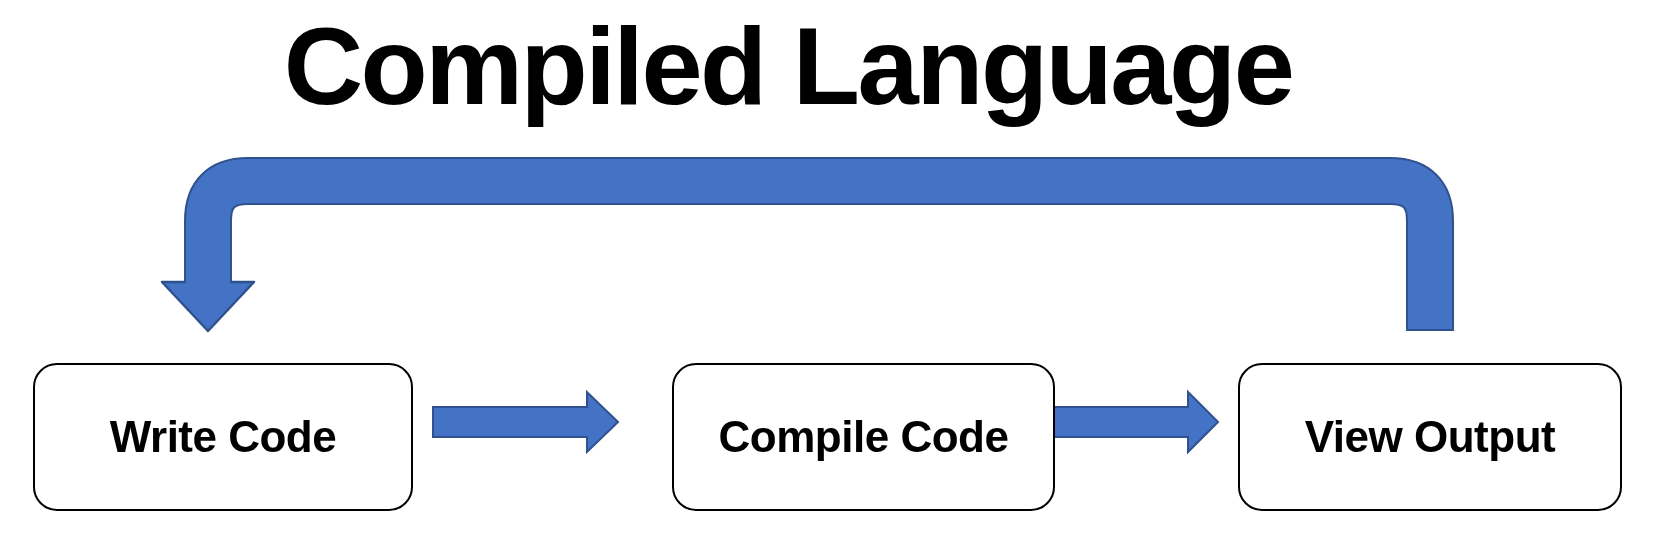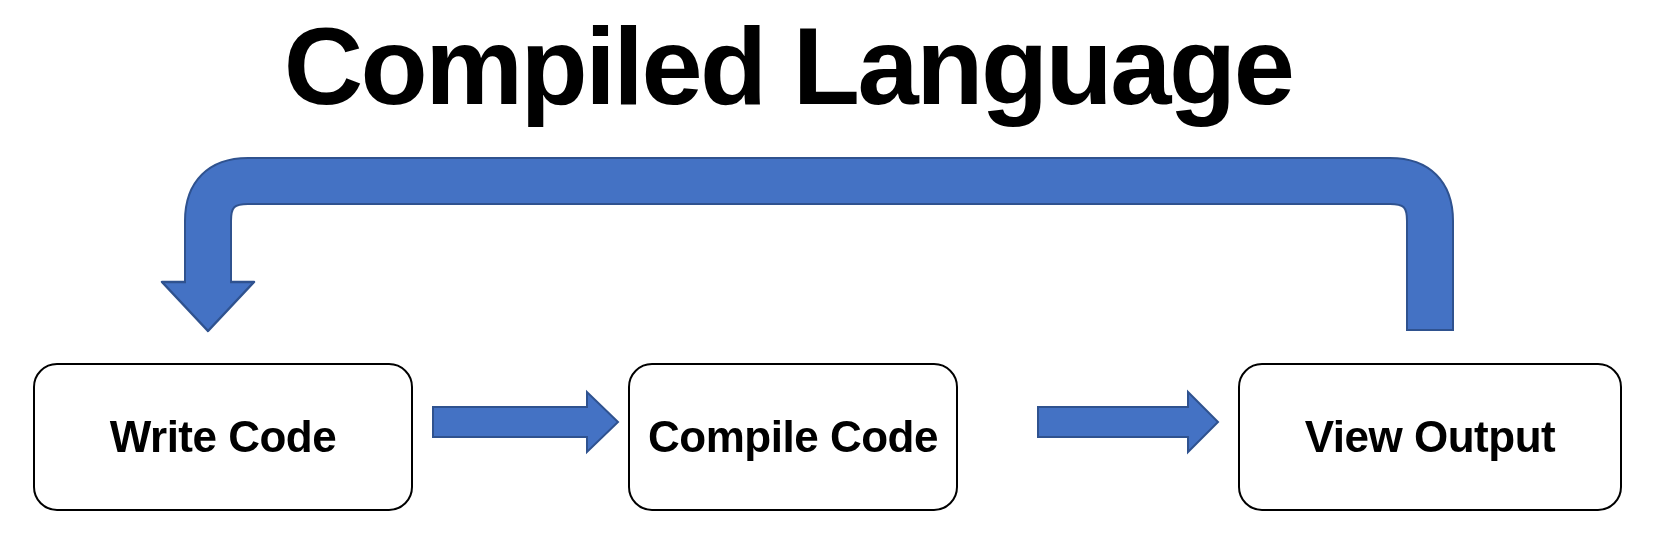--- a/index.html
+++ b/index.html
@@ -77,21 +77,21 @@
     margin-top:18px;
   }
   .node-label{
     font-size:44px;
     font-weight:600;
     letter-spacing:-0.5px;
     color:#000;
     white-space:nowrap;
   }
   .node-write{ left:33px; width:380px; }
-  .node-compile{ left:628px; width:330px; }
+  .node-compile{ left:672px; width:383px; }
   .node-view{ left:1238px; width:384px;text-align:center; }
 </style>
 </head>
 <body>
 
 <div class="canvas">
 
   <div class="diagram-title">Compiled Language</div>
 
   <svg class="arrow-layer" viewBox="0 0 1656 550" xmlns="http://www.w3.org/2000/svg">

